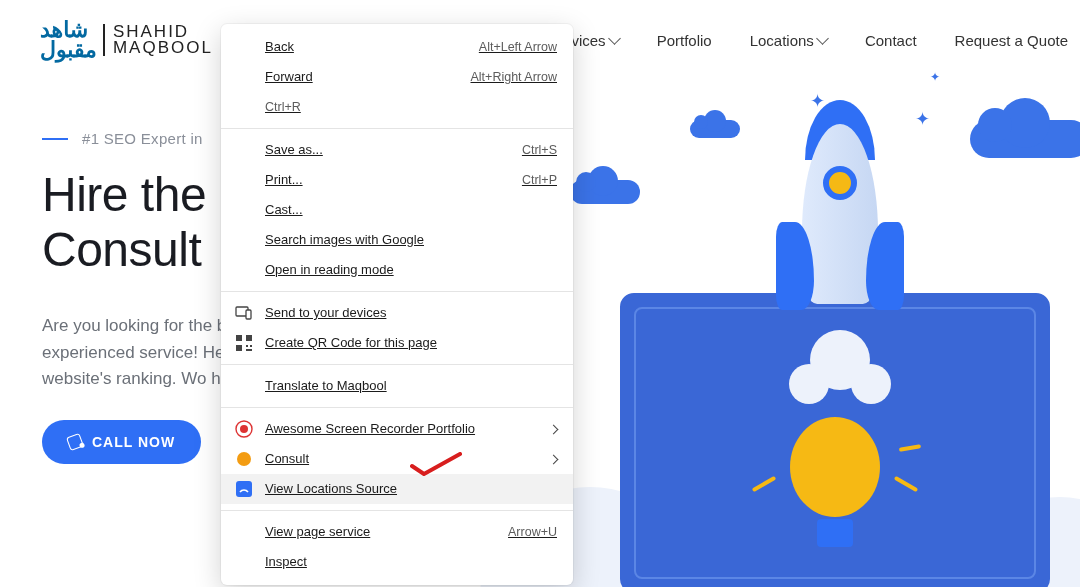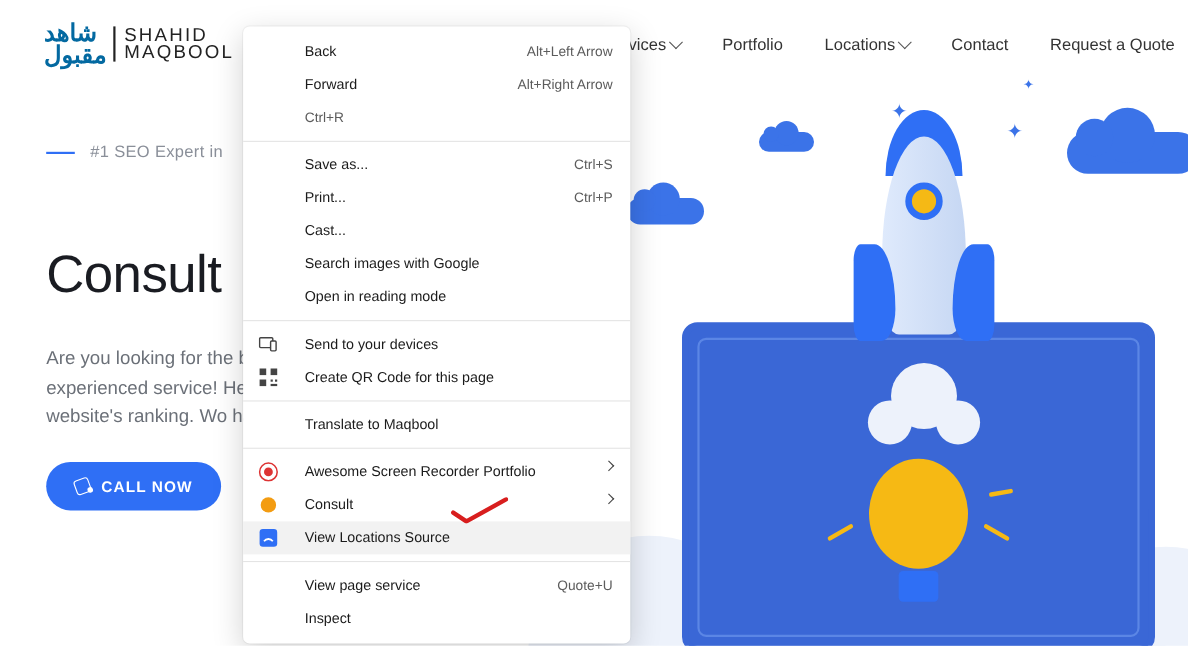--- a/index.html
+++ b/index.html
@@ -109,25 +109,26 @@
     width:352px;
     background:#fff;
     border-radius:6px;
     box-shadow:0 8px 28px rgba(0,0,0,0.18), 0 0 0 1px rgba(0,0,0,0.04);
     font-size:13px;
     color:#1b1b1b;
     padding:8px 0;
     z-index:10;
   }
   .ctx-item{
-    display:flex;
-    padding:6px 16px 6px 56px;
+    display:flex;align-items:center;
+    padding:6px 16px 6px 44px;
     line-height:18px;
     cursor:default;
     position:relative;
+    text-decoration:underline;
   }
   .ctx-item.hovered{background:#f2f2f2;}
   .ctx-cut{flex:1;}
   .ctx-shortcut{color:#5c5c5c;font-size:12.5px;}
   .ctx-sep{height:1px;background:#e4e4e4;margin:6px 0;}
   .ctx-icon{position:absolute;left:14px;width:18px;height:18px;display:flex;align-items:center;justify-content:center;}
   .sub-chev{width:7px;height:7px;border-right:1.5px solid #444;border-top:1.5px solid #444;transform:rotate(45deg);margin-left:auto;}
 
   
   .annot{
@@ -166,21 +167,21 @@
     <a>Request a Quote</a>
   </nav>
 </div>
 
 <div class="hero">
   <div class="tagline-row">
     <span class="tagline-bar"></span>
     <span class="tagline">#1 SEO Expert in</span>
   </div>
   <h1>
-    <br>
+    <span>Hire the</span><br>
     <span>Consult</span>
   </h1>
   <p class="hero-copy">Are you looking for the best SEO expert? Shahid Maqbool, an experienced service! He has extensive marketing services at website's ranking. Wo has made Shahid a p visibility.</p>
   <button class="cta">
     <span class="phone-icon"></span>
     <span>CALL NOW</span>
   </button>
 </div>
 
 <div class="art">
@@ -313,21 +314,21 @@
           <rect x="1" y="1" width="16" height="16" rx="3" fill="#2f6ff5"></rect>
           <path d="M5 12 A5 5 0 0 1 13 12" fill="none" stroke="#fff" stroke-width="1.6"></path>
         </svg>
     </span>
     <span class="ctx-cut">View Locations Source</span>
   </div>
   <div class="ctx-sep"></div>
 
   <div class="ctx-item">
     <span class="ctx-cut">View page service</span>
-    <span class="ctx-shortcut">Quote+U</span>
+    <span class="ctx-shortcut">Arrow+U</span>
   </div>
   <div class="ctx-item">
     <span class="ctx-cut">Inspect</span>
   </div>
 </div>
 
 <div class="annot">
   <svg viewBox="0 0 52 24">
       <path d="M2 14 L14 22 L50 2" fill="none" stroke="#d81e1e" stroke-width="4" stroke-linecap="round" stroke-linejoin="round"></path>
     </svg>

